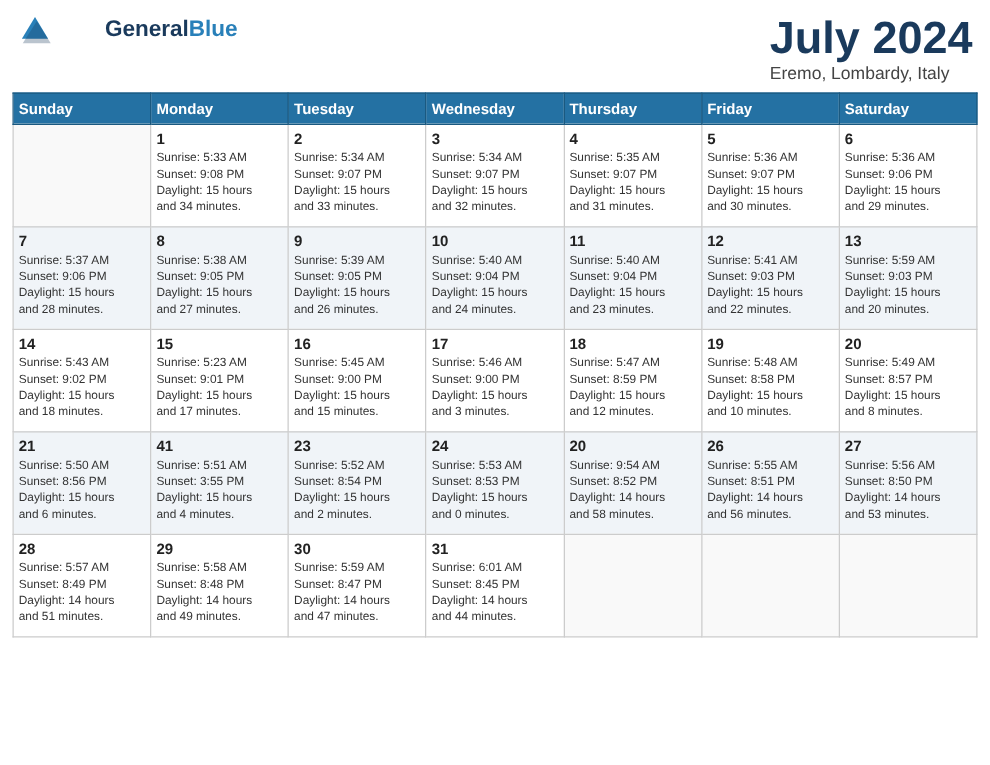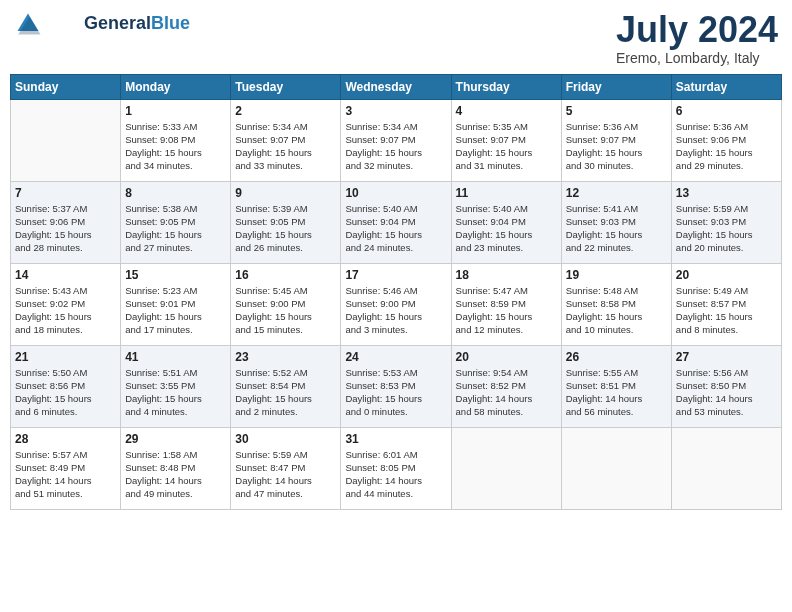--- a/index.html
+++ b/index.html
@@ -371,40 +371,40 @@
           <div class="day-info">
             <div>Sunrise: 5:57 AM</div>
             <div>Sunset: 8:49 PM</div>
             <div>Daylight: 14 hours</div>
             <div>and 51 minutes.</div>
           </div>
         </td>
         <td>
           <div class="day-number">29</div>
           <div class="day-info">
-            <div>Sunrise: 1:58 AM</div>
+            <div>Sunrise: 5:58 AM</div>
             <div>Sunset: 8:48 PM</div>
             <div>Daylight: 14 hours</div>
             <div>and 49 minutes.</div>
           </div>
         </td>
         <td>
           <div class="day-number">30</div>
           <div class="day-info">
             <div>Sunrise: 5:59 AM</div>
             <div>Sunset: 8:47 PM</div>
             <div>Daylight: 14 hours</div>
             <div>and 47 minutes.</div>
           </div>
         </td>
         <td>
           <div class="day-number">31</div>
           <div class="day-info">
             <div>Sunrise: 6:01 AM</div>
-            <div>Sunset: 8:05 PM</div>
+            <div>Sunset: 8:45 PM</div>
             <div>Daylight: 14 hours</div>
             <div>and 44 minutes.</div>
           </div>
         </td>
         <td class="empty"></td>
         <td class="empty"></td>
         <td class="empty"></td>
       </tr>
     </tbody>
 </table>

